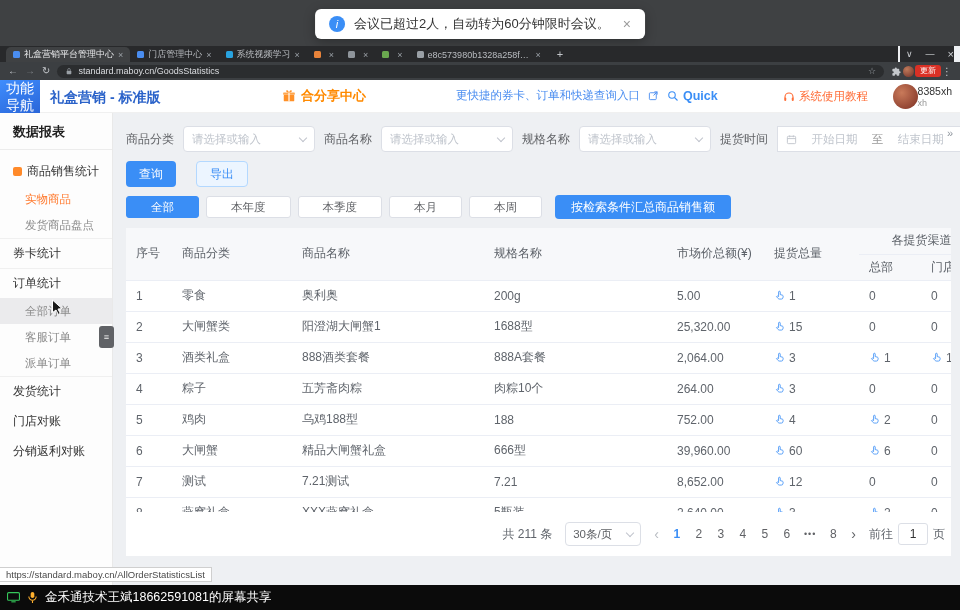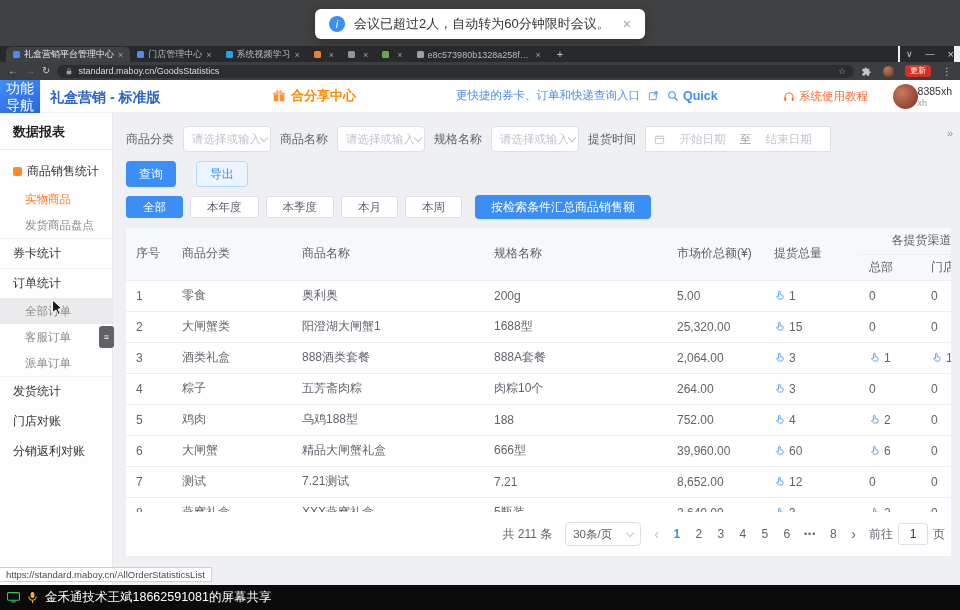--- a/index.html
+++ b/index.html
@@ -32,32 +32,32 @@
   .wc-min::before{content:"—"}
   .wc-close::before{content:"×";font-size:11px}
 
   
   .addrbar{position:absolute;top:62px;left:0;right:0;height:18px;background:#3c3f42;display:flex;align-items:center;gap:7px;padding:0 8px}
   .navic{color:#c4c7cb;font-size:10px;line-height:1}
   .navic.dim{color:#7d8186}
   .omnibox{flex:1;height:13px;border-radius:7px;background:#2b2d2f;display:flex;align-items:center;gap:5px;padding:0 8px;min-width:0}
   .url{color:#dadce0;font-size:9px;white-space:nowrap;overflow:hidden}
   .omni-star{margin-left:auto;color:#9aa0a6;font-size:9px}
-  .addr-right{display:flex;align-items:flex-end;gap:11px;flex:none}
+  .addr-right{display:flex;align-items:flex-end;gap:1px;flex:none}
   .avatar-mini{width:11px;height:11px;border-radius:50%;background:radial-gradient(circle at 35% 30%,#c07a5a,#703028)}
   .update-pill{background:#d93025;color:#fff;font-size:8px;padding:2px 5px;border-radius:3px;line-height:1}
   .kebab{color:#c4c7cb;font-size:10px}
   .kebab::before{content:"⋮"}
 
   
   .app-header{position:absolute;top:80px;left:0;right:0;height:33px;background:#fff;border-bottom:1px solid #f0f0f0;z-index:2}
   .nav-badge{position:absolute;left:0;top:0;width:40px;height:33px;background:linear-gradient(155deg,#3f8dfd,#2a66d9);
     color:#fff;font-size:14px;line-height:1.2;display:flex;flex-direction:column;align-items:center;justify-content:center}
   .brand{position:absolute;left:50px;top:9px;font-size:14px;font-weight:700;color:#2a62c9;white-space:nowrap}
-  .share{position:absolute;left:272px;top:7px;display:flex;gap:5px;align-items:center;color:#ff8a00;font-weight:700;font-size:13px;white-space:nowrap}
+  .share{position:absolute;left:282px;top:7px;display:flex;gap:5px;align-items:center;color:#ff8a00;font-weight:700;font-size:13px;white-space:nowrap}
   .quickzone{position:absolute;left:456px;top:8px;display:flex;align-items:center;gap:8px;white-space:nowrap}
   .tip{font-size:11.5px;color:#4a8df0}
   .qk{display:flex;align-items:center;gap:4px;color:#3a8ef6;font-size:12.5px;font-weight:700}
   .tutorial{position:absolute;right:92px;top:9px;display:flex;gap:4px;align-items:center;color:#ff6b35;font-size:11.5px;white-space:nowrap}
   .userbox{position:absolute;right:8px;top:4px;display:flex;gap:0;align-items:center}
   .avatar{width:25px;height:25px;border-radius:50%;background:radial-gradient(circle at 35% 35%,#c97a5a,#7c2f23)}
   .uname{font-size:10.5px;color:#333;line-height:1.25}
   .usub{font-size:9px;color:#999}
 
   
@@ -71,38 +71,38 @@
   .sb-child.hover{background:#ebebed}
   .sb-ico{width:9px;height:9px;border-radius:2px;background:#ff8a2a;flex:none}
   .sb-handle{position:absolute;top:326px;left:99px;width:15px;height:22px;background:#606266;border-radius:3px;color:#f2f2f2;
     display:flex;align-items:center;justify-content:center;font-size:9px;z-index:3;cursor:pointer}
   .sb-handle::before{content:"≡"}
 
   
   .main{position:absolute;top:113px;left:113px;right:0;bottom:25px}
   .filters{position:absolute;top:12px;left:13px;right:24px;height:28px;display:flex;align-items:center;gap:9px;white-space:nowrap}
   .flabel{font-size:12px;color:#606266;flex:none}
-  .select{width:88px;height:26px;background:#fff;border:1px solid #dcdfe6;border-radius:4px;display:flex;align-items:center;
+  .select{width:132px;height:26px;background:#fff;border:1px solid #dcdfe6;border-radius:4px;display:flex;align-items:center;
     justify-content:space-between;padding:0 8px;flex:none;cursor:pointer}
   .ph{color:#bfc4cc;font-size:11.5px}
   .caret{width:6px;height:6px;border-right:1.3px solid #c0c4cc;border-bottom:1.3px solid #c0c4cc;transform:rotate(45deg);margin-top:-3px;flex:none}
   .daterange{width:186px;height:26px;background:#fff;border:1px solid #dcdfe6;border-radius:0;display:flex;align-items:center;
     gap:4px;padding:0 8px;flex:none;cursor:pointer}
   .daterange .ph{flex:1;text-align:center}
   .to{color:#999;font-size:11.5px}
   .collapse-btn{position:absolute;top:14px;right:7px;color:#8f969e;font-size:11px;cursor:pointer}
   .collapse-btn::before{content:"»"}
 
   .btnrow{position:absolute;top:48px;left:13px;display:flex;gap:20px}
   .btn{height:26px;padding:0 13px;border-radius:4px;font-size:12px;display:flex;align-items:center;cursor:pointer}
   .btn.primary{background:#3a8ef6;color:#fff}
   .btn.plain{background:#ecf5ff;color:#3a8ef6;border:1px solid #b3d8ff}
 
   .chips{position:absolute;top:82px;left:13px;display:flex;gap:7px;align-items:center}
-  .chip{height:22px;padding:0 16px;border:1px solid #dcdfe6;background:#fff;color:#606266;font-size:11.5px;border-radius:3px;
+  .chip{height:22px;padding:0 24px;border:1px solid #dcdfe6;background:#fff;color:#606266;font-size:11.5px;border-radius:3px;
     display:flex;align-items:center;cursor:pointer}
   .chip.active{background:#3a8ef6;border-color:#3a8ef6;color:#fff}
   .summary-btn{margin-left:6px;height:24px;padding:0 16px;background:#3a8ef6;color:#fff;font-size:12px;border-radius:4px;
     display:flex;align-items:center;cursor:pointer}
 
   
   .table-card{position:absolute;top:115px;left:13px;right:9px;background:#fff}
   .table-viewport{height:284px;overflow:hidden}
   table{width:858px;table-layout:fixed;border-collapse:collapse}
   th{background:#f7f8fa;height:26px;font-weight:400;font-size:12px;color:#5a5f66;text-align:left;padding:0 0 0 10px;

